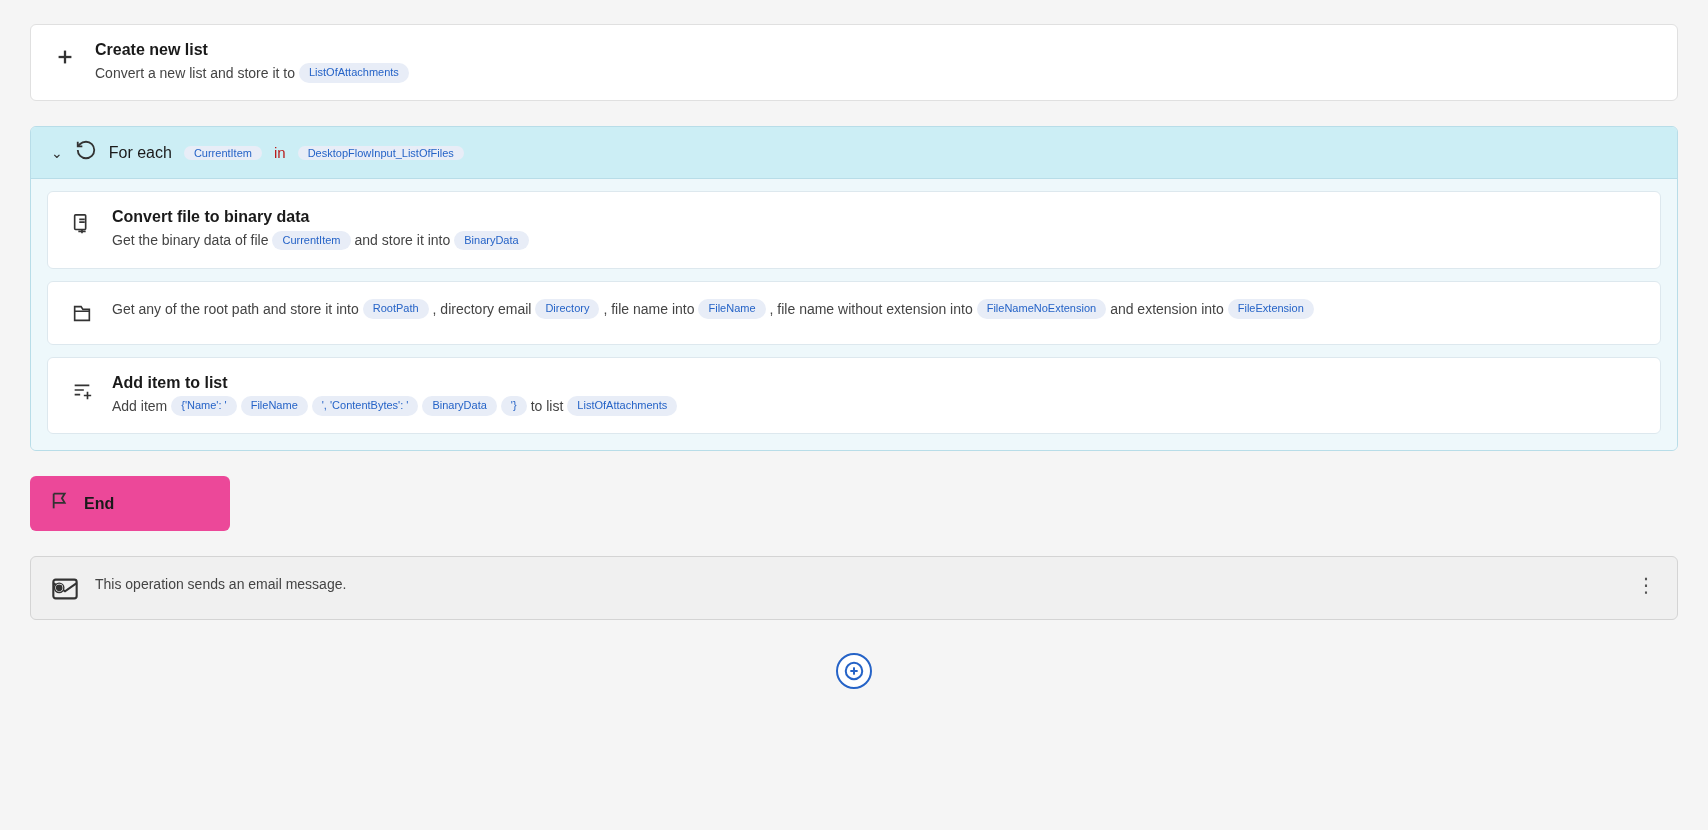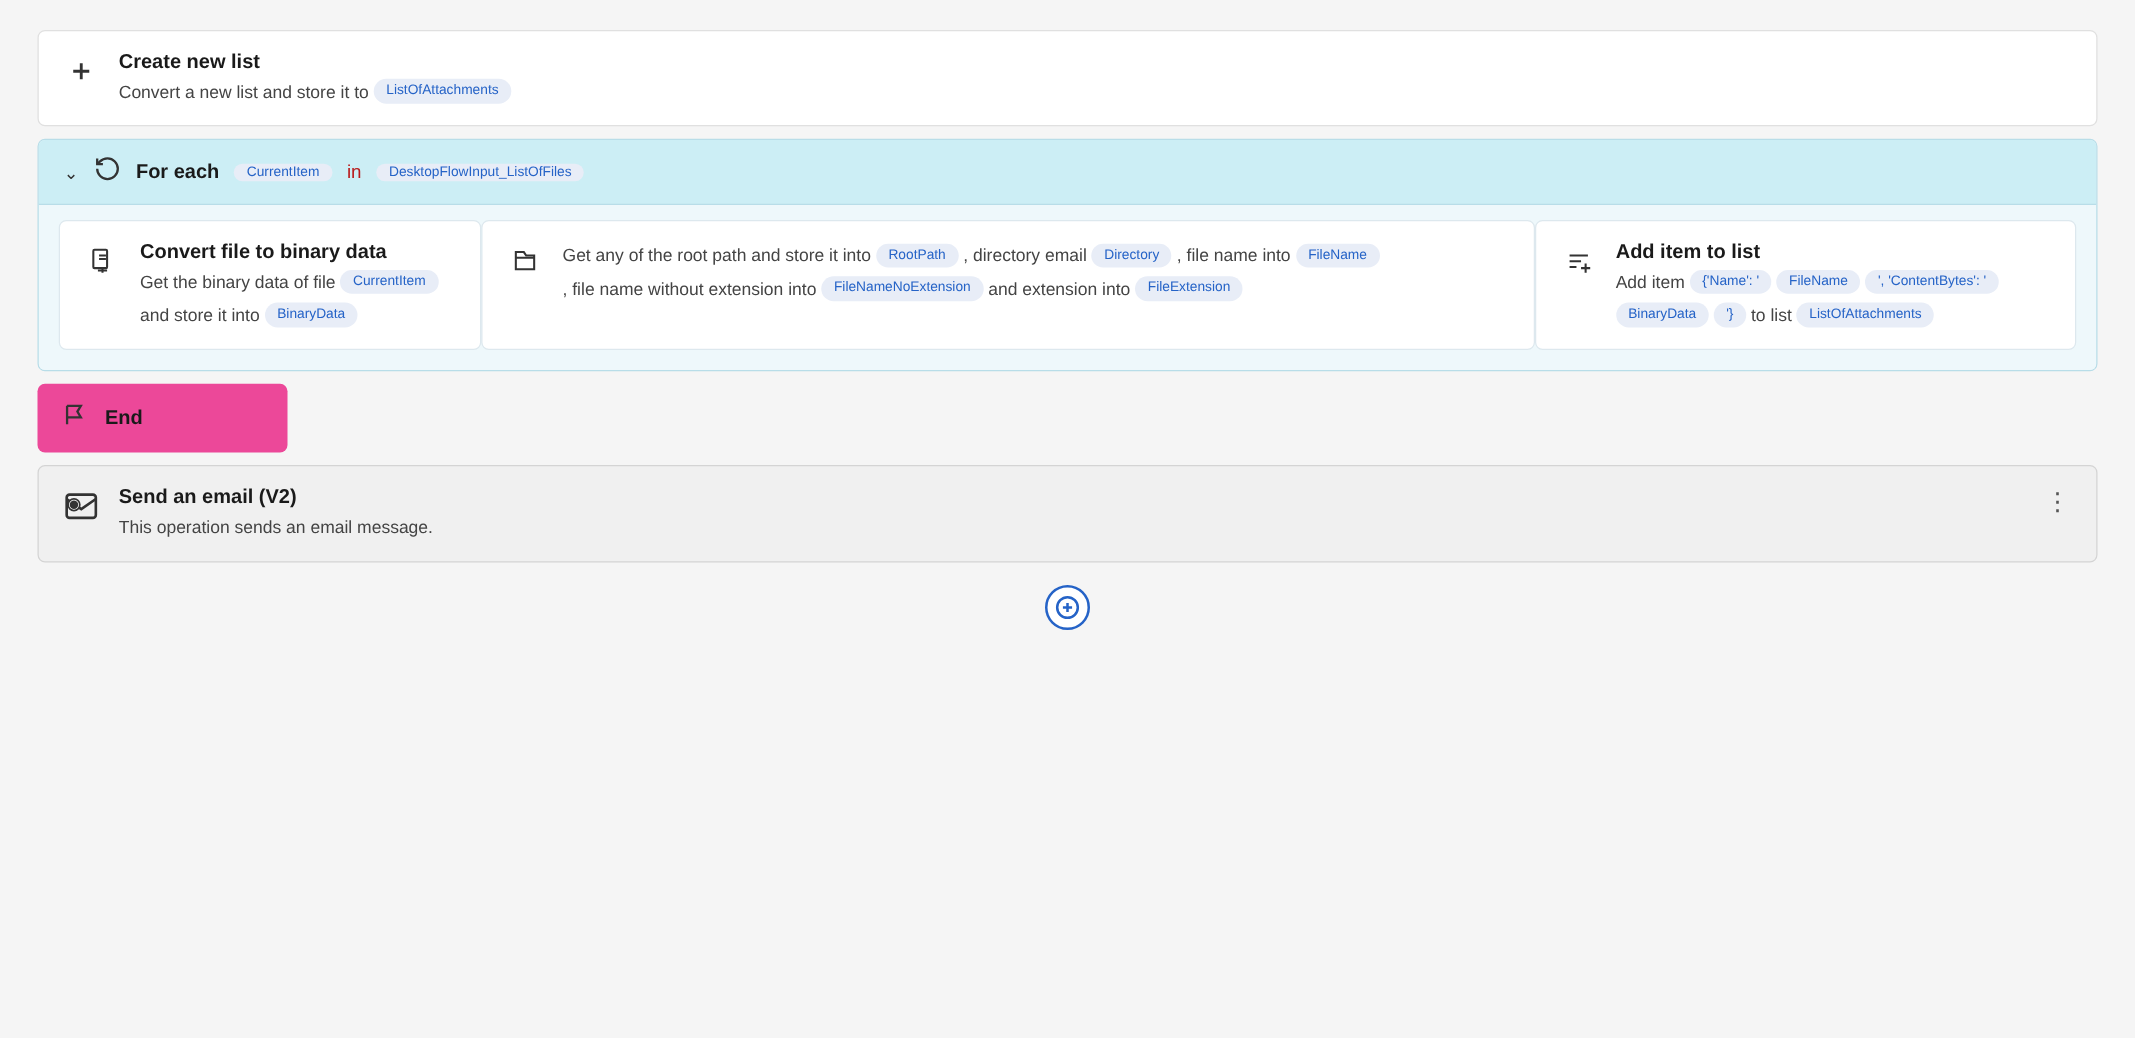--- a/index.html
+++ b/index.html
@@ -11,21 +11,21 @@
       align-items: center;
       min-height: 100vh;
     }
     .canvas {
       background: #f5f5f5;
       width: 1708px;
       min-height: 830px;
       padding: 24px 30px;
       display: flex;
       flex-direction: column;
-      gap: 0;
+      gap: 15px;
     }
 
     
     .action-block {
       background: #fff;
       border: 1px solid #e0e0e0;
       border-radius: 6px;
       padding: 16px 20px;
       display: flex;
       align-items: flex-start;
@@ -92,27 +92,27 @@
       font-size: 14px;
       color: #333;
       cursor: pointer;
     }
     .foreach-icon {
       font-size: 18px;
       color: #333;
     }
     .foreach-title {
       font-size: 16px;
-      font-weight: 700;
+      font-weight: 400;
       color: #1a1a1a;
     }
     .foreach-body {
       padding: 0 16px 16px 16px;
       display: flex;
-      flex-direction: row;
+      flex-direction: column;
       gap: 0;
       background: #eef8fb;
     }
 
     
     .inner-block {
       background: #fff;
       border: 1px solid #dde8ee;
       border-radius: 6px;
       padding: 16px 20px;
@@ -318,21 +318,20 @@
   <div class="send-email-block">
     <div class="inner-icon">
       <svg width="28" height="28" viewBox="0 0 24 24" fill="none" stroke="#333" stroke-width="1.8">
         <rect x="2" y="4" width="20" height="16" rx="2"></rect>
         <path d="M2 7l10 7 10-7"></path>
         <circle cx="7" cy="11" r="4" fill="#fff" stroke="#333" stroke-width="1.2"></circle>
         <circle cx="7" cy="11" r="2" fill="#333"></circle>
       </svg>
     </div>
     <div class="action-content">
-      <div class="action-title">Send an email (V2)</div>
       <div class="action-desc">
         <span>This operation sends an email message.</span>
       </div>
     </div>
     <div class="send-email-dots">⋮</div>
   </div>
 
   <div class="add-btn">
     <div class="add-circle">
       <svg width="22" height="22" viewBox="0 0 24 24" fill="none" stroke="#2563c7" stroke-width="2.2">

